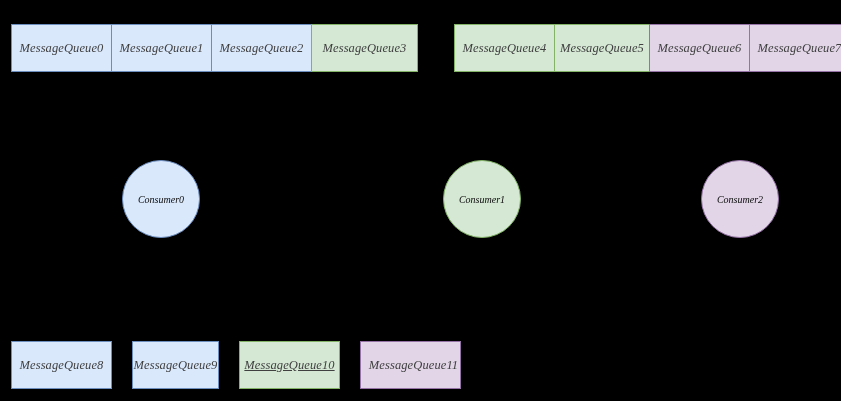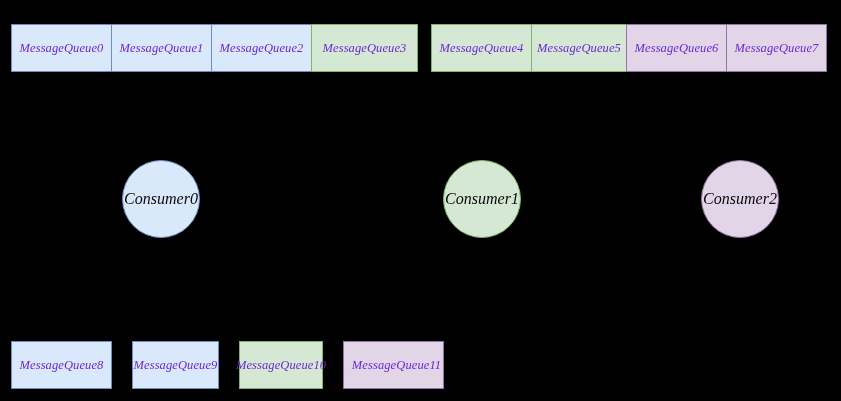--- a/index.html
+++ b/index.html
@@ -35,21 +35,21 @@
 
   .queue-box {
     box-sizing: border-box;
     height: 48px;
     display: flex;
     align-items: center;
     justify-content: center;
     font-size: 12.5px;
     font-style: italic;
     line-height: 1;
-    color: #6d28d9;
+    color: #404040;
     white-space: nowrap;
     letter-spacing: 0.1px;
     border-style: solid;
     border-width: 1px;
     margin-left: -1px;
   }
   .queue-box:first-child { margin-left: 0; }
 
   .fill-blue {
     background: #dae8fc;
@@ -69,21 +69,21 @@
     position: absolute;
     width: 78px;
     height: 78px;
     border-radius: 50%;
     border-style: solid;
     border-width: 1px;
     box-sizing: border-box;
     display: flex;
     align-items: center;
     justify-content: center;
-    font-size: 16px;
+    font-size: 10px;
     font-style: italic;
     color: #0a0a0a;
     white-space: nowrap;
   }
 
   
   #edge-layer {
     position: absolute;
     left: 0;
     top: 0;
@@ -130,30 +130,30 @@
   </svg>
 
   <div class="queue-row" id="row-top-left" style="left:11px; top:24px;">
     <div class="queue-box fill-blue" style="width:101px;">MessageQueue0</div>
     <div class="queue-box fill-blue" style="width:101px;">MessageQueue1</div>
     <div class="queue-box fill-blue" style="width:101px;">MessageQueue2</div>
     <div class="queue-box fill-green" style="width:107px;">MessageQueue3</div>
   </div>
 
   <div class="queue-row" id="row-top-right" style="left:431px; top:24px;">
-    <div class="queue-box fill-green" style="width:101px;">MessageQueue4</div>
+    <div class="queue-box fill-green" style="width:101px;margin-left:23px;">MessageQueue4</div>
     <div class="queue-box fill-green" style="width:96px;">MessageQueue5</div>
     <div class="queue-box fill-purple" style="width:101px;">MessageQueue6</div>
     <div class="queue-box fill-purple" style="width:101px;">MessageQueue7</div>
   </div>
 
   <div class="queue-row" id="row-bottom-left" style="left:11px; top:341px;gap:21px;">
     <div class="queue-box fill-blue" style="width:101px;">MessageQueue8</div>
     <div class="queue-box fill-blue" style="width:87px;">MessageQueue9</div>
-    <div class="queue-box fill-green" style="width:84px;">MessageQueue10</div>
+    <div class="queue-box fill-green" style="width:101px;text-decoration:underline;">MessageQueue10</div>
     <div class="queue-box fill-purple" style="width:101px;padding-left:6px;">MessageQueue11</div>
   </div>
 
   <div class="consumer-node fill-blue" style="left:122px; top:160px;">Consumer0</div>
   <div class="consumer-node fill-green" style="left:443px; top:160px;">Consumer1</div>
   <div class="consumer-node fill-purple" style="left:701px; top:160px;">Consumer2</div>
 
 </div>
 
 </body></html>

